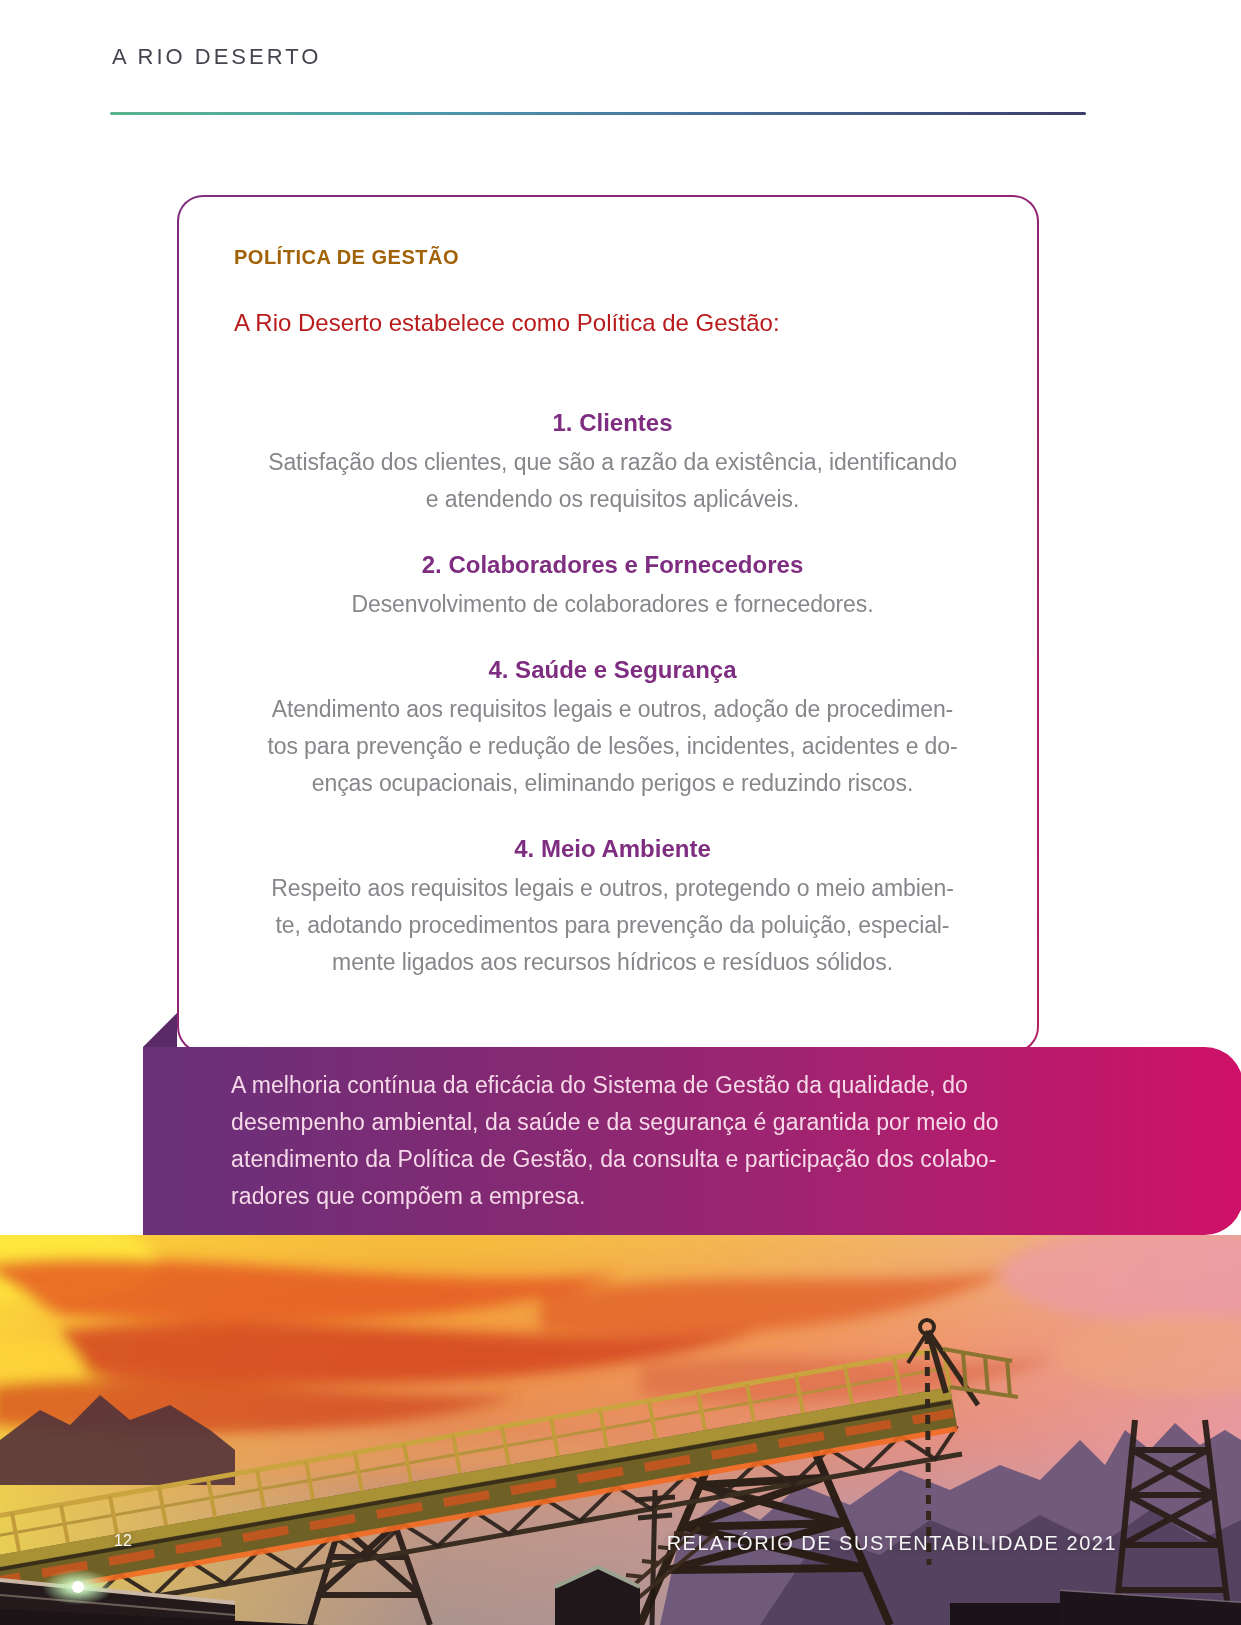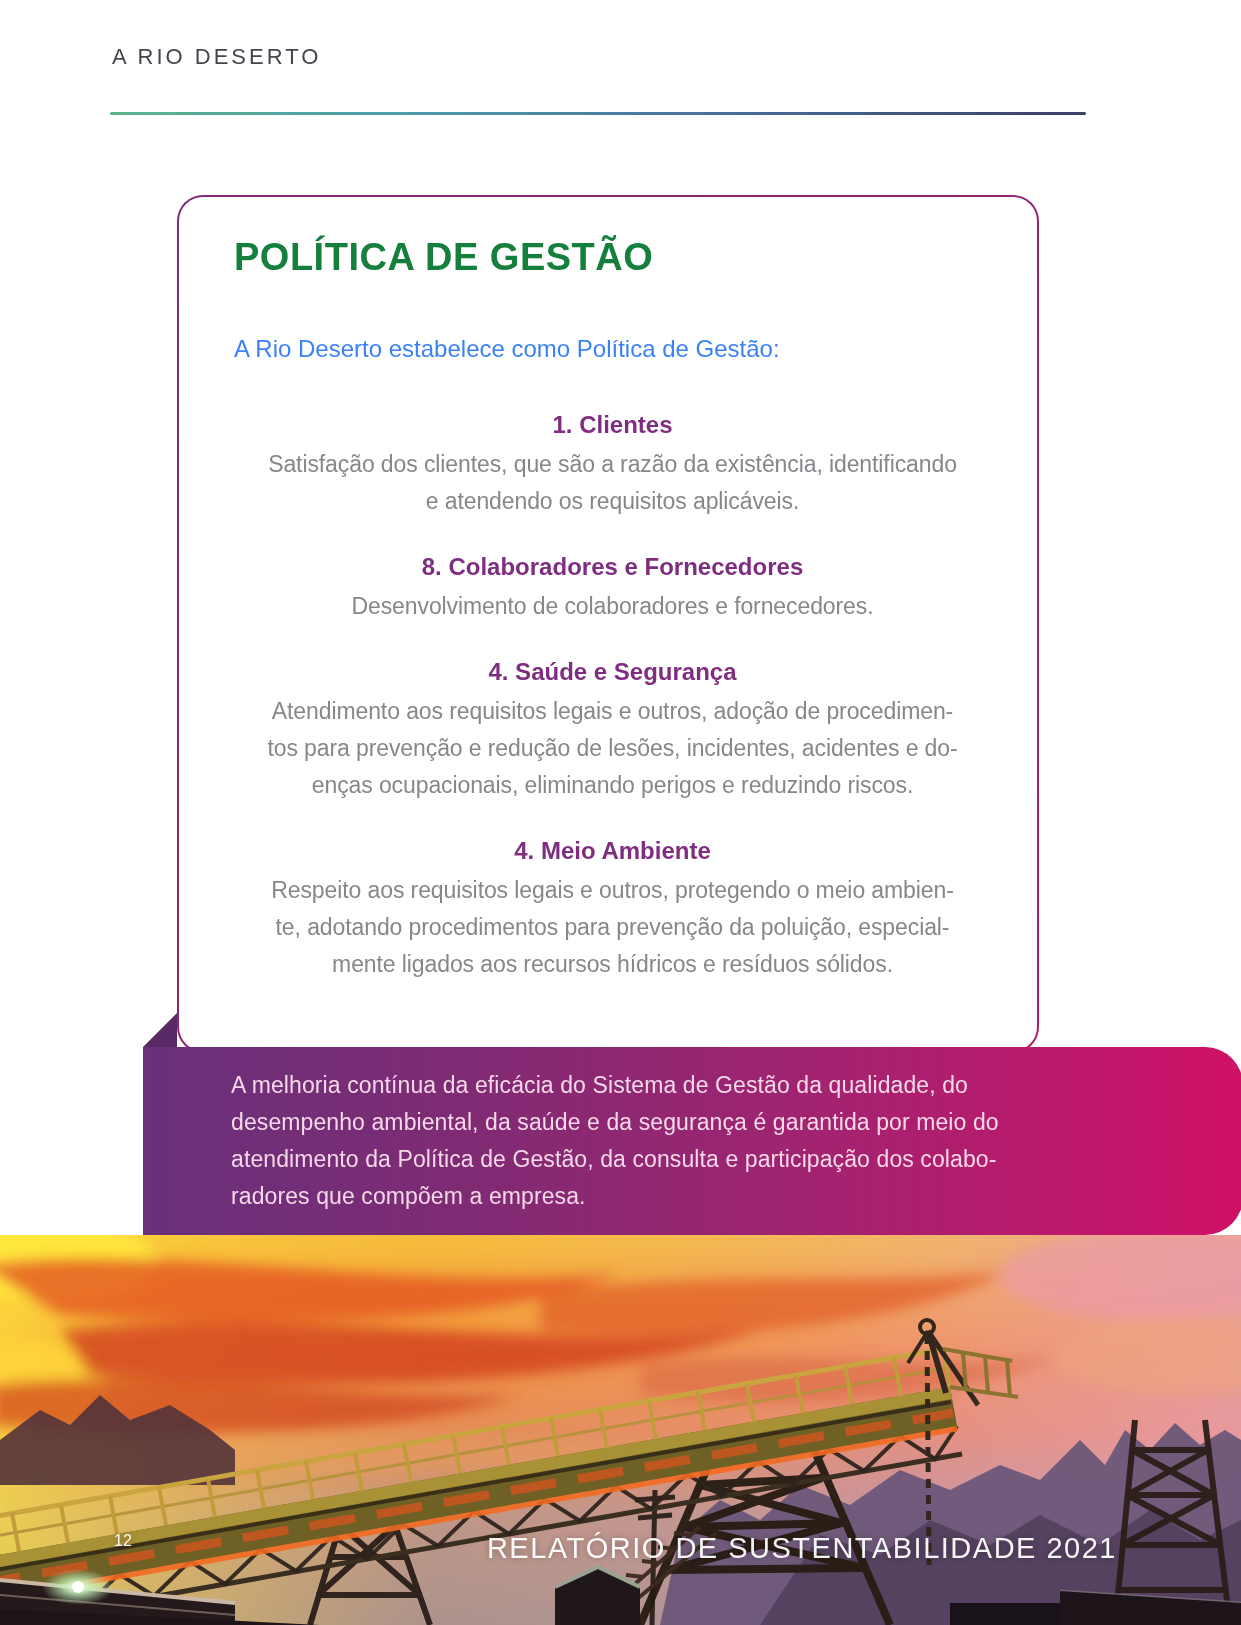--- a/index.html
+++ b/index.html
@@ -39,32 +39,32 @@
     background: linear-gradient(135deg, #7e2c7b 0%, #8f2473 45%, #b21f63 100%);
     z-index: 1;
   }
   .card {
     width: 100%; height: 100%;
     background: #ffffff;
     border-radius: 24px;
     padding: 46px 46px 0 55px;
   }
   .card-title {
-    font-size: 38px;
+    font-size: 20px;
     line-height: 29px;
     font-weight: 700;
     letter-spacing: 0.5px;
-    color: #15803d;
-    margin-bottom: 60px;
+    color: #a16207;
+    margin-bottom: 34px;
   }
   .card-intro {
     font-size: 24px;
     line-height: 34px;
-    color: #3b82f6;
-    margin-bottom: 44px;
+    color: #b91c1c;
+    margin-bottom: 68px;
   }
   .section { margin-bottom: 32px; text-align: center; }
   .section-heading {
     font-size: 24px;
     line-height: 30px;
     font-weight: 700;
     color: #7e2d80;
     margin-bottom: 6px;
   }
   .section-body {
@@ -115,21 +115,21 @@
     position: absolute;
     left: 114px; top: 1532px;
     font-size: 16px;
     color: rgba(255,255,255,0.95);
     text-shadow: 0 0 6px rgba(0,0,0,0.3);
     z-index: 3;
   }
   .footer-title {
     position: absolute;
     right: 124px; top: 1532px;
-    font-size: 29px;
+    font-size: 20px;
     letter-spacing: 1.5px;
     color: rgba(255,255,255,0.95);
     text-shadow: 0 0 6px rgba(0,0,0,0.3);
     z-index: 3;
   }
 </style>
 </head>
 <body>
 
 <div class="page">
@@ -142,21 +142,21 @@
       <div class="card-title">POLÍTICA DE GESTÃO</div>
       <div class="card-intro">A Rio Deserto estabelece como Política de Gestão:</div>
 
       <div class="section">
         <div class="section-heading">1. Clientes</div>
         <div class="section-body">Satisfação dos clientes, que são a razão da existência, identificando
 e atendendo os requisitos aplicáveis.</div>
       </div>
 
       <div class="section">
-        <div class="section-heading">8. Colaboradores e Fornecedores</div>
+        <div class="section-heading">2. Colaboradores e Fornecedores</div>
         <div class="section-body">Desenvolvimento de colaboradores e fornecedores.</div>
       </div>
 
       <div class="section">
         <div class="section-heading">4. Saúde e Segurança</div>
         <div class="section-body">Atendimento aos requisitos legais e outros, adoção de procedimen-
 tos para prevenção e redução de lesões, incidentes, acidentes e do-
 enças ocupacionais, eliminando perigos e reduzindo riscos.</div>
       </div>
 

